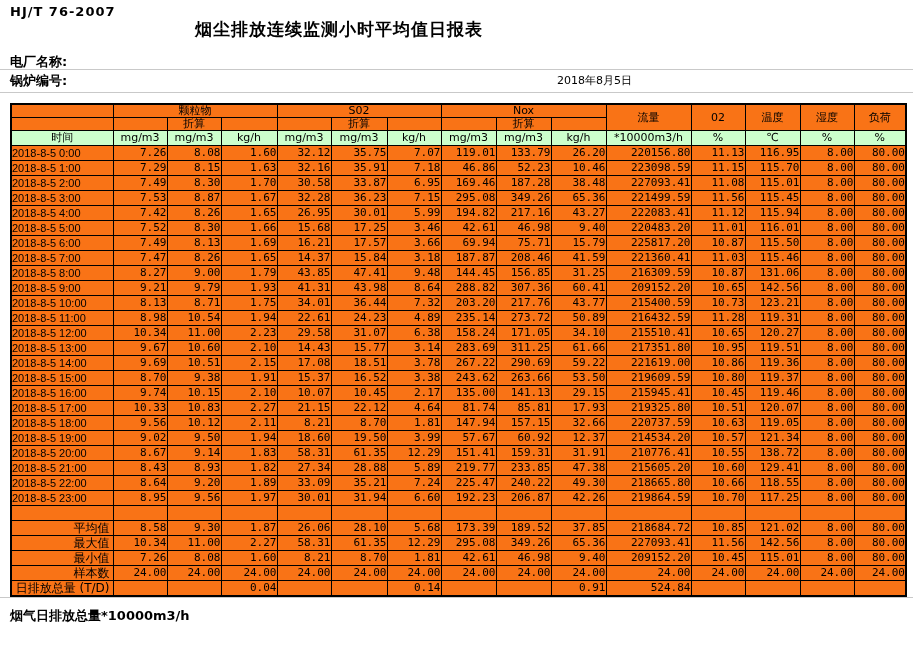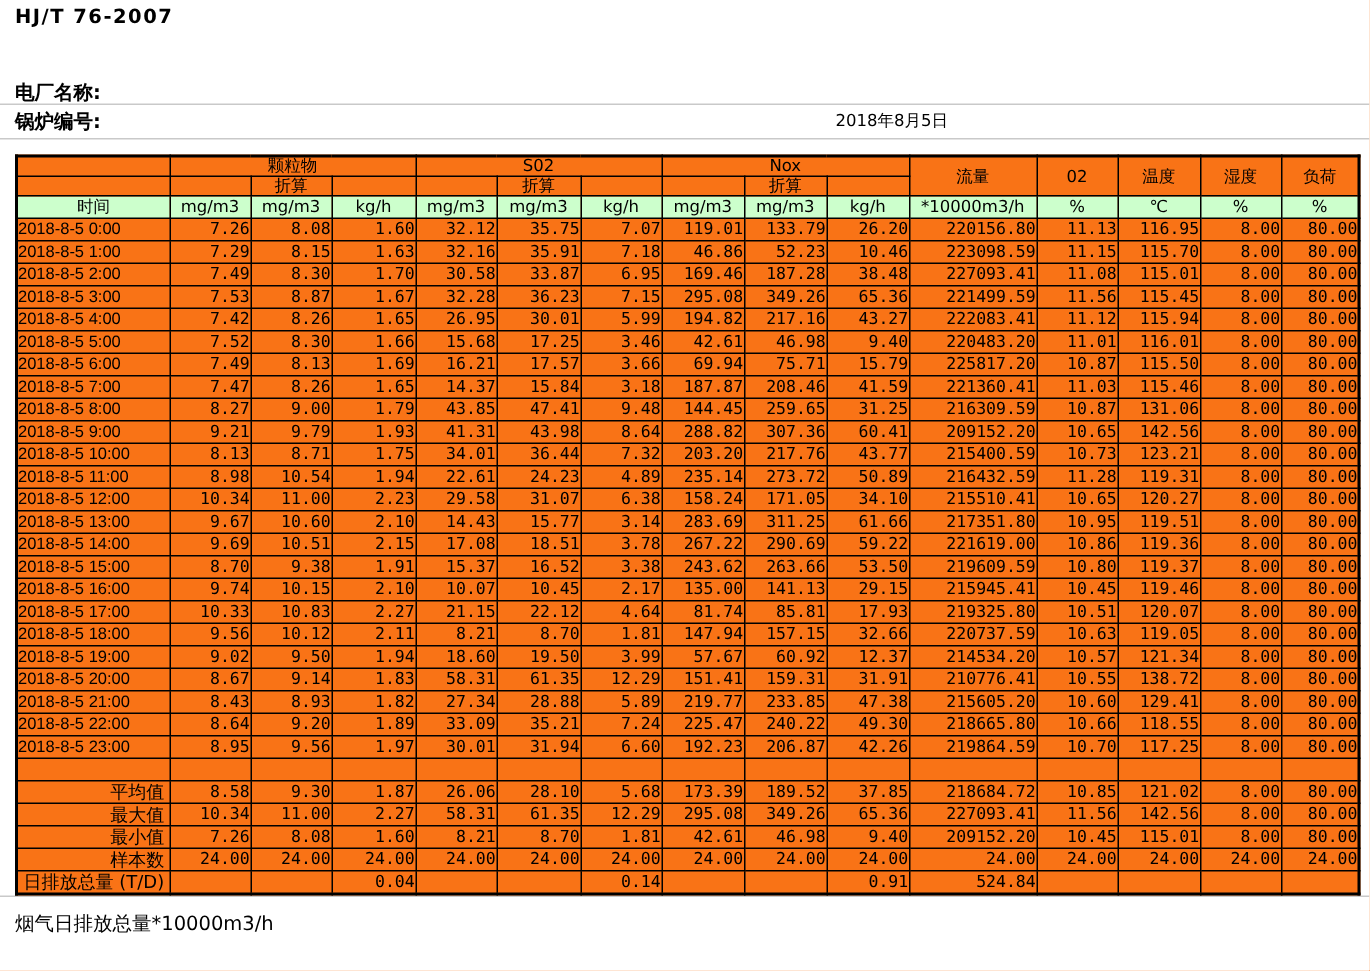--- a/index.html
+++ b/index.html
@@ -16,29 +16,30 @@
     table-layout:fixed;border:2px solid #000;background:#f97316;}
   table.report td{border:1px solid #000;height:14px;padding:0;font-size:11px;line-height:14px;}
   tr.hr1 td,tr.hr2 td{height:12px;line-height:12px;}
   .hc{text-align:center;font-size:12px;}
   tr.green td{background:#ccffcc;text-align:center;font-size:11px;}
   td.time-h{font-size:13px;}
   td.c-time{padding-right:8px;font-family:Liberation Sans, sans-serif;white-space:nowrap;}
   td.c-num{text-align:right;padding-right:7px;font-family:"DejaVu Sans Mono",monospace;white-space:nowrap;}
   td.c-label{position:relative;}
   td.c-label span{position:absolute;right:3px;top:0;white-space:nowrap;font-size:12px;line-height:15px;}
-  .foot1{position:absolute;left:10px;top:607px;font-size:13px;font-weight:normal;}
+  .foot1{position:absolute;left:10px;top:607px;font-size:13px;font-weight:bold;}
   .foot2{position:absolute;left:10px;top:626px;font-size:13px;font-weight:bold;margin-top:35px;}
   .foot3{position:absolute;left:196px;top:660px;font-size:13px;font-weight:bold;}
 </style>
 </head>
 <body>
 
 <div class="page">
   <div class="std">HJ/T  76-2007</div>
+  <div class="title">烟尘排放连续监测小时平均值日报表</div>
   <div class="hline l1"></div>
   <div class="hline l2"></div>
   <div class="hline l3"></div>
   <div class="plant">电厂名称:</div>
   <div class="boiler">锅炉编号:</div>
   <div class="date">2018年8月5日</div>
 
   <table class="report">
     <colgroup>
       <col style="width:102px">
@@ -238,21 +239,21 @@
         </tr>
         <tr>
           <td class="c-time">2018-8-5 8:00</td>
           <td class="c-num">8.27</td>
           <td class="c-num">9.00</td>
           <td class="c-num">1.79</td>
           <td class="c-num">43.85</td>
           <td class="c-num">47.41</td>
           <td class="c-num">9.48</td>
           <td class="c-num">144.45</td>
-          <td class="c-num">259.65</td>
+          <td class="c-num">156.85</td>
           <td class="c-num">31.25</td>
           <td class="c-num">216309.59</td>
           <td class="c-num">10.87</td>
           <td class="c-num">131.06</td>
           <td class="c-num">8.00</td>
           <td class="c-num">80.00</td>
         </tr>
         <tr>
           <td class="c-time">2018-8-5 9:00</td>
           <td class="c-num">9.21</td>

